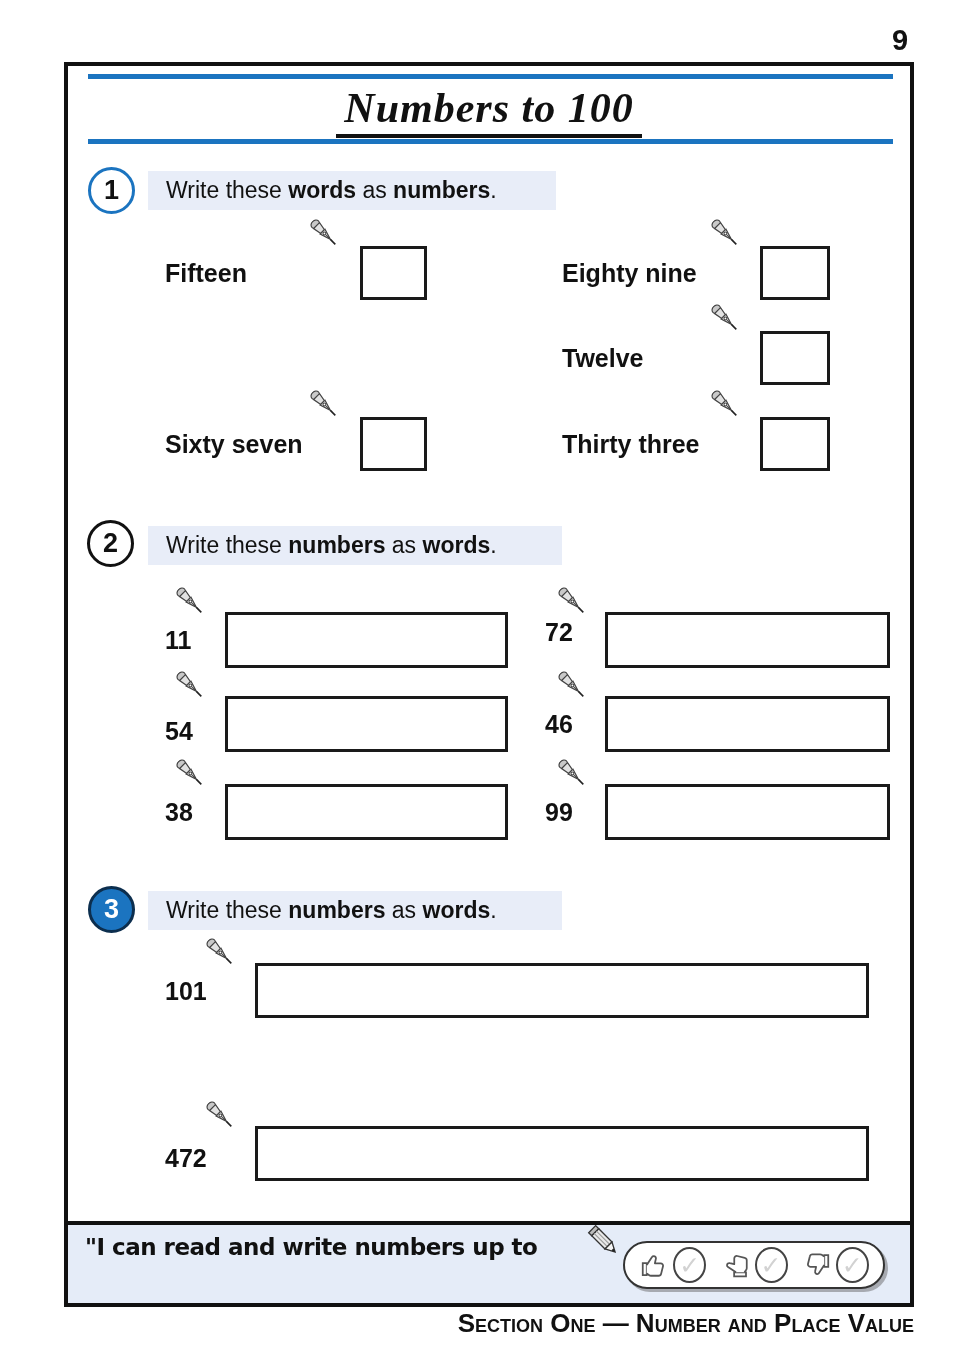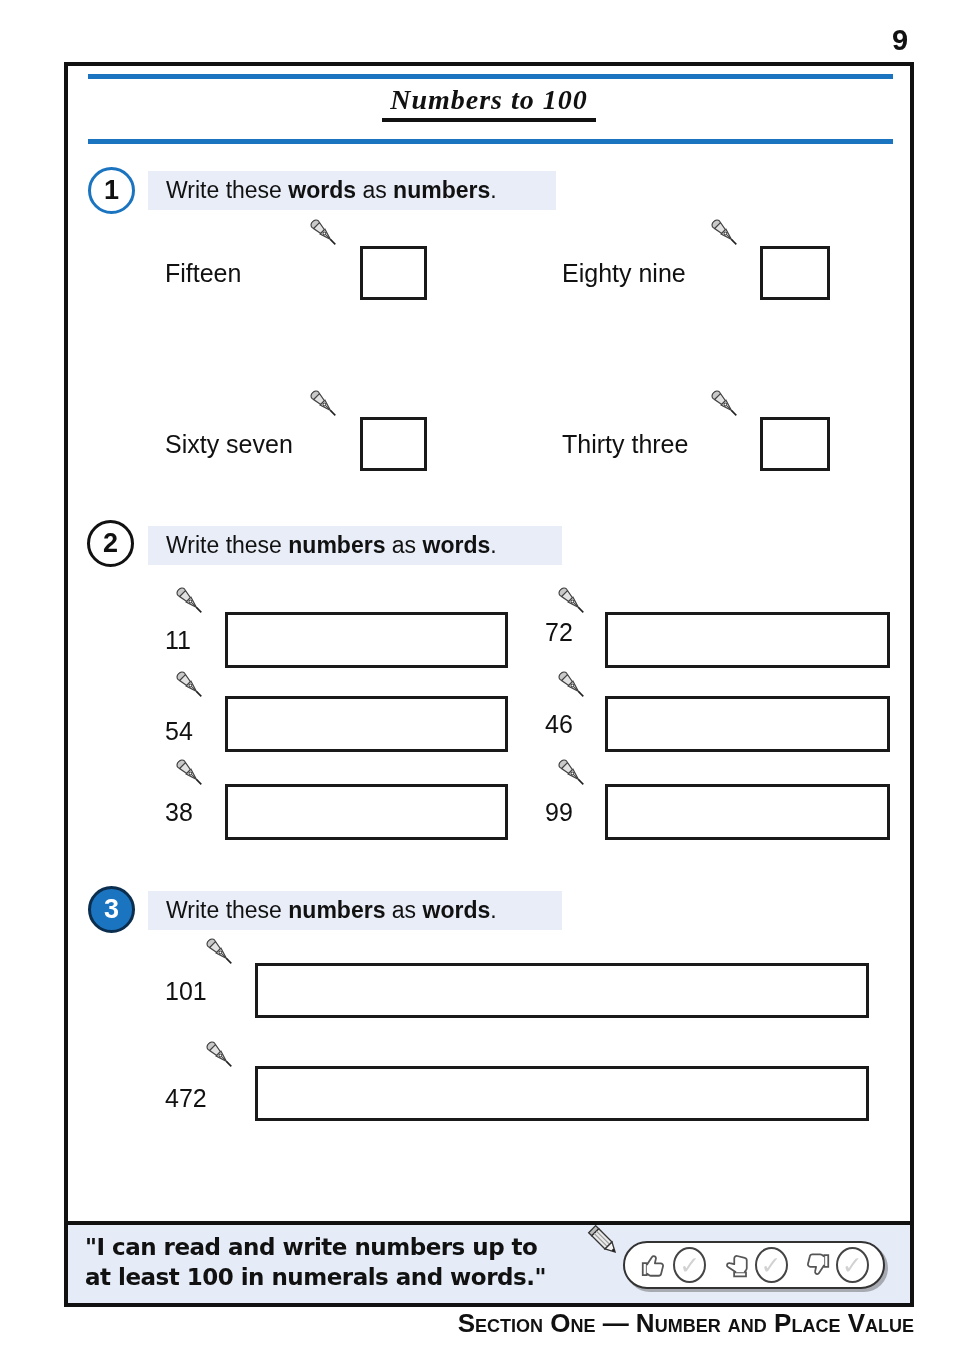--- a/index.html
+++ b/index.html
@@ -11,40 +11,40 @@
 
   .frame{position:absolute;left:64px;top:62px;width:850px;height:1245px;
          border:4px solid #111;box-sizing:border-box;background:#fff;}
 
   .rule{position:absolute;left:88px;width:805px;height:5px;background:#1b74c0;}
   .rule.top{top:74px;}
   .rule.bottom{top:139px;}
 
   .title-wrap{position:absolute;left:64px;top:84px;width:850px;text-align:center;}
   .title{display:inline-block;font-family:"Liberation Serif","DejaVu Serif",serif;
-         font-style:italic;font-weight:700;font-size:28px;letter-spacing:1px;
+         font-style:italic;font-weight:700;font-size:42px;letter-spacing:1px;
          border-bottom:4px solid #111;padding:0 8px 2px;}
 
   .qbadge{position:absolute;width:47px;height:47px;border-radius:50%;box-sizing:border-box;
           display:flex;align-items:center;justify-content:center;
           font-size:27px;font-weight:700;background:#fff;}
   .qbadge.b1{left:88px;top:167px;border:3px solid #1b74c0;color:#111;}
   .qbadge.b2{left:87px;top:520px;border:3px solid #111;color:#111;}
   .qbadge.b3{left:88px;top:886px;border:3px solid #0c2e4e;background:#1b74c0;color:#fff;}
 
   .instr{position:absolute;height:39px;background:#e8edf8;display:flex;align-items:center;
          font-size:23px;padding-left:18px;box-sizing:border-box;white-space:pre;}
   .instr .bld{font-weight:700;}
   .instr.i1{left:148px;top:171px;width:408px;}
   .instr.i2{left:148px;top:526px;width:414px;}
   .instr.i3{left:148px;top:891px;width:414px;}
 
   .row{position:absolute;}
   .row .lbl{position:absolute;left:17px;top:50%;transform:translateY(-50%);
-            font-size:25px;font-weight:400;white-space:nowrap;}
+            font-size:25px;font-weight:700;white-space:nowrap;}
   .abox{position:absolute;top:0;background:#fff;border:3px solid #1a1a1a;box-sizing:border-box;}
 
   .pen-wrap{position:absolute;width:20px;height:34px;transform:rotate(-45deg);}
 
   
   .footer-bar{position:absolute;left:68px;top:1221px;width:842px;height:82px;
               background:#e5ecf8;border-top:4px solid #111;box-sizing:border-box;}
   .quote{position:absolute;left:85px;font-size:23px;font-weight:700;
          font-family:"DejaVu Sans",sans-serif;letter-spacing:-0.5px;color:#111;white-space:nowrap;}
   .quote.l1{top:1234px;}
@@ -125,20 +125,27 @@
     <div class="abox" style="left:212px;width:67px;height:54px"></div>
   </div>
 
   <div class="row" style="left:545px;top:246px;width:305px;height:54px">
     <span class="lbl">Eighty nine</span>
     <div class="pen-wrap" style="left:170px;top:-30px"><svg viewBox="0 0 20 34" width="20" height="34">
           <use href="#pen-nib"></use>
         </svg></div>
     <div class="abox" style="left:215px;width:70px;height:54px"></div>
   </div>
+  <div class="row" style="left:545px;top:331px;width:305px;height:54px">
+    <span class="lbl">Twelve</span>
+    <div class="pen-wrap" style="left:170px;top:-30px"><svg viewBox="0 0 20 34" width="20" height="34">
+          <use href="#pen-nib"></use>
+        </svg></div>
+    <div class="abox" style="left:215px;width:70px;height:54px"></div>
+  </div>
   <div class="row" style="left:545px;top:417px;width:305px;height:54px">
     <span class="lbl">Thirty three</span>
     <div class="pen-wrap" style="left:170px;top:-30px"><svg viewBox="0 0 20 34" width="20" height="34">
           <use href="#pen-nib"></use>
         </svg></div>
     <div class="abox" style="left:215px;width:70px;height:54px"></div>
   </div>
 
   <div class="qbadge b2">2</div>
   <div class="instr i2"><span>Write these </span><span class="bld">numbers</span><span> as </span><span class="bld">words</span><span>.</span></div>
@@ -190,31 +197,30 @@
   <div class="qbadge b3">3</div>
   <div class="instr i3"><span>Write these </span><span class="bld">numbers</span><span> as </span><span class="bld">words</span><span>.</span></div>
 
   <div class="row" style="left:148px;top:963px;width:730px;height:55px">
     <span class="lbl">101</span>
     <div class="pen-wrap" style="left:62px;top:-28px"><svg viewBox="0 0 20 34" width="20" height="34">
           <use href="#pen-nib"></use>
         </svg></div>
     <div class="abox" style="left:107px;width:614px;height:55px"></div>
   </div>
-  <div class="row" style="left:148px;top:1066px;width:730px;height:63px">
+  <div class="row" style="left:148px;top:1126px;width:730px;height:63px">
     <span class="lbl">472</span>
     <div class="pen-wrap" style="left:62px;top:-28px"><svg viewBox="0 0 20 34" width="20" height="34">
           <use href="#pen-nib"></use>
         </svg></div>
     <div class="abox" style="left:107px;width:614px;height:55px"></div>
   </div>
 
   <div class="footer-bar"></div>
   <div class="quote l1">"I can read and write numbers up to</div>
-  <div class="quote l2">at least 100 in numerals and words."</div>
 
   <div class="pill">
     <div class="rate-group">
       <svg class="thumb" viewBox="0 0 24 24">
           <use href="#thumb-g"></use>
         </svg>
       <div class="rate-circle">
           <span class="tick">✓</span>
         </div>
     </div>

